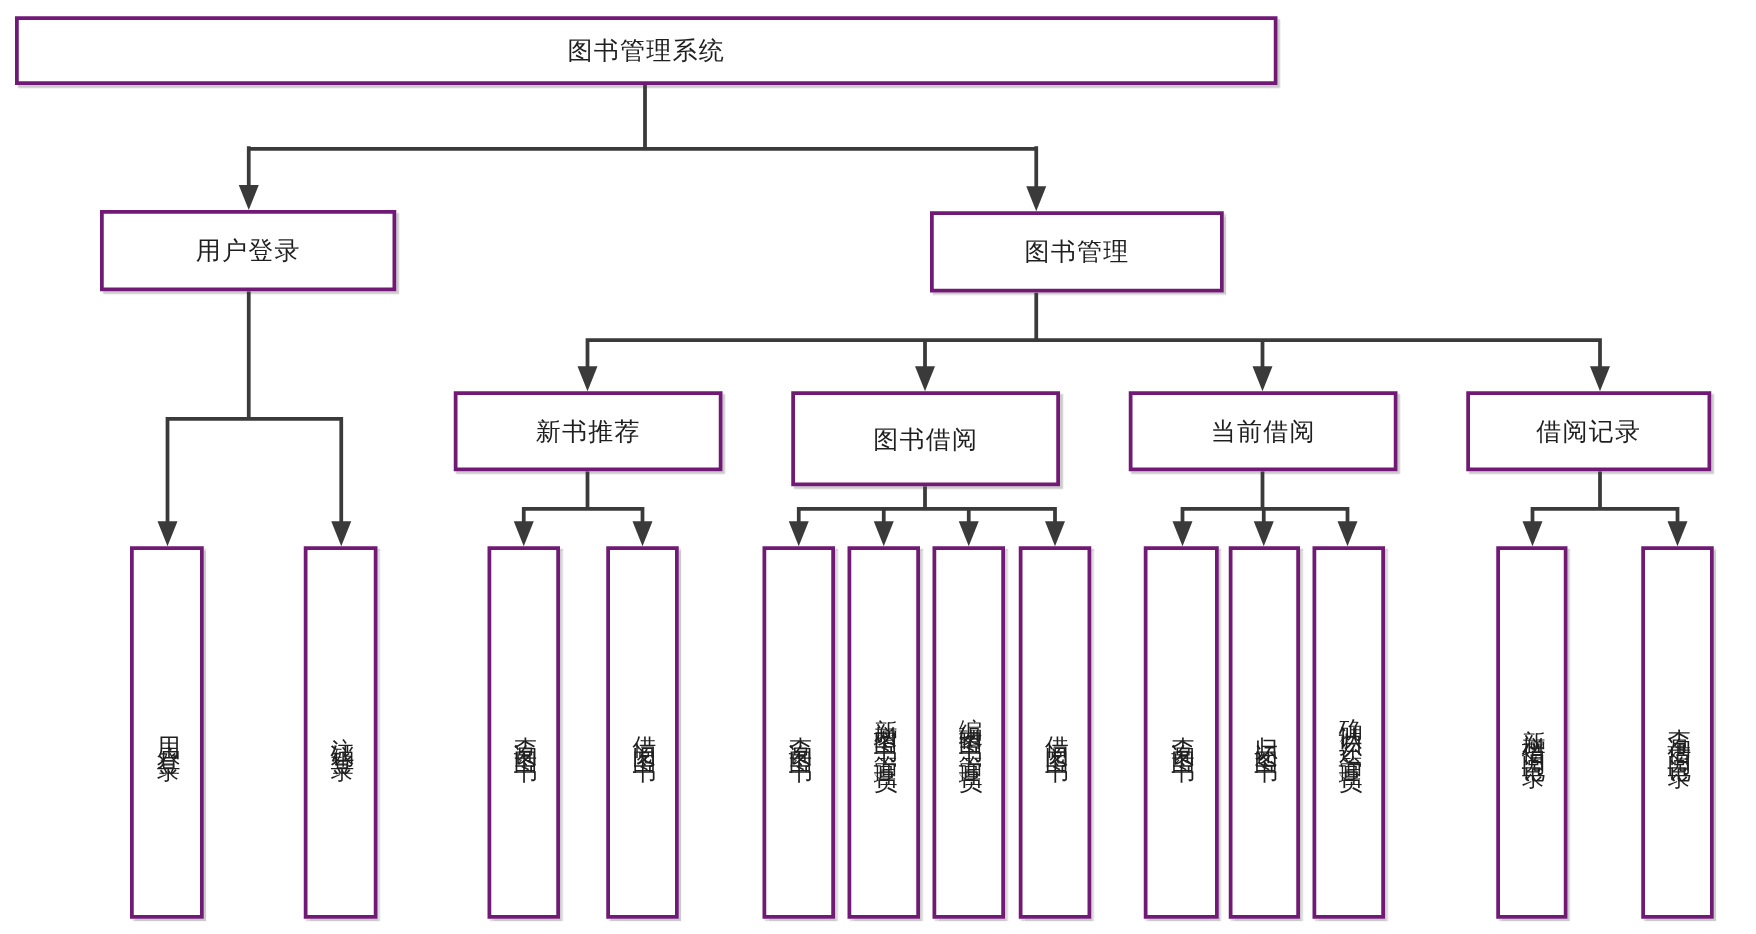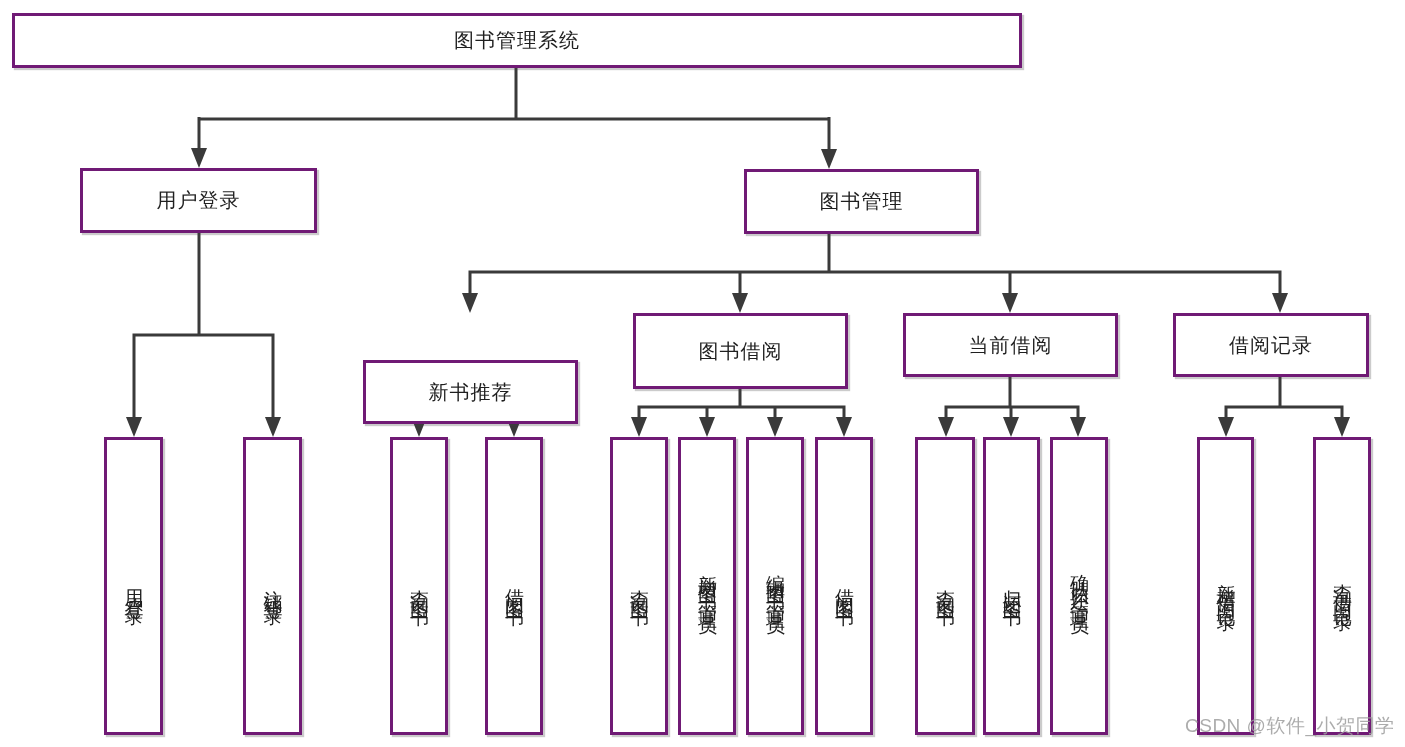--- a/index.html
+++ b/index.html
@@ -45,21 +45,21 @@
     writing-mode: vertical-rl;
     font-size: 19px;
     letter-spacing: 6px;
     line-height: 1.1;
     white-space: nowrap;
   }
   
   .b-root    { left: 12px;   top: 13px;  width: 1010px; height: 55px; }
   .b-login   { left: 80px;   top: 168px; width: 237px;  height: 65px; }
   .b-manage  { left: 744px;  top: 169px; width: 235px;  height: 65px; }
-  .b-newbook { left: 363px;  top: 313px; width: 215px;  height: 64px; margin-top: 47px; }
+  .b-newbook { left: 363px;  top: 313px; width: 215px;  height: 64px; }
   .b-borrow  { left: 633px;  top: 313px; width: 215px;  height: 76px; }
   .b-current { left: 903px;  top: 313px; width: 215px;  height: 64px; }
   .b-record  { left: 1173px; top: 313px; width: 196px;  height: 64px; }
   
   .b-l1 { left: 104px;  width: 59px; }
   .b-l2 { left: 243px;  width: 59px; }
   .b-n1 { left: 390px; }
   .b-n2 { left: 485px; }
   .b-b1 { left: 610px; }
   .b-b2 { left: 678px; }
@@ -187,15 +187,14 @@
     <span class="vlabel">确认归还（管理员）</span>
   </div>
 
   <div class="box vbox b-r1">
     <span class="vlabel">新增借阅记录</span>
   </div>
   <div class="box vbox b-r2">
     <span class="vlabel">查询借阅记录</span>
   </div>
 
-  <div class="watermark">CSDN @软件_小贺同学</div>
 
 </div>
 
 </body></html>

